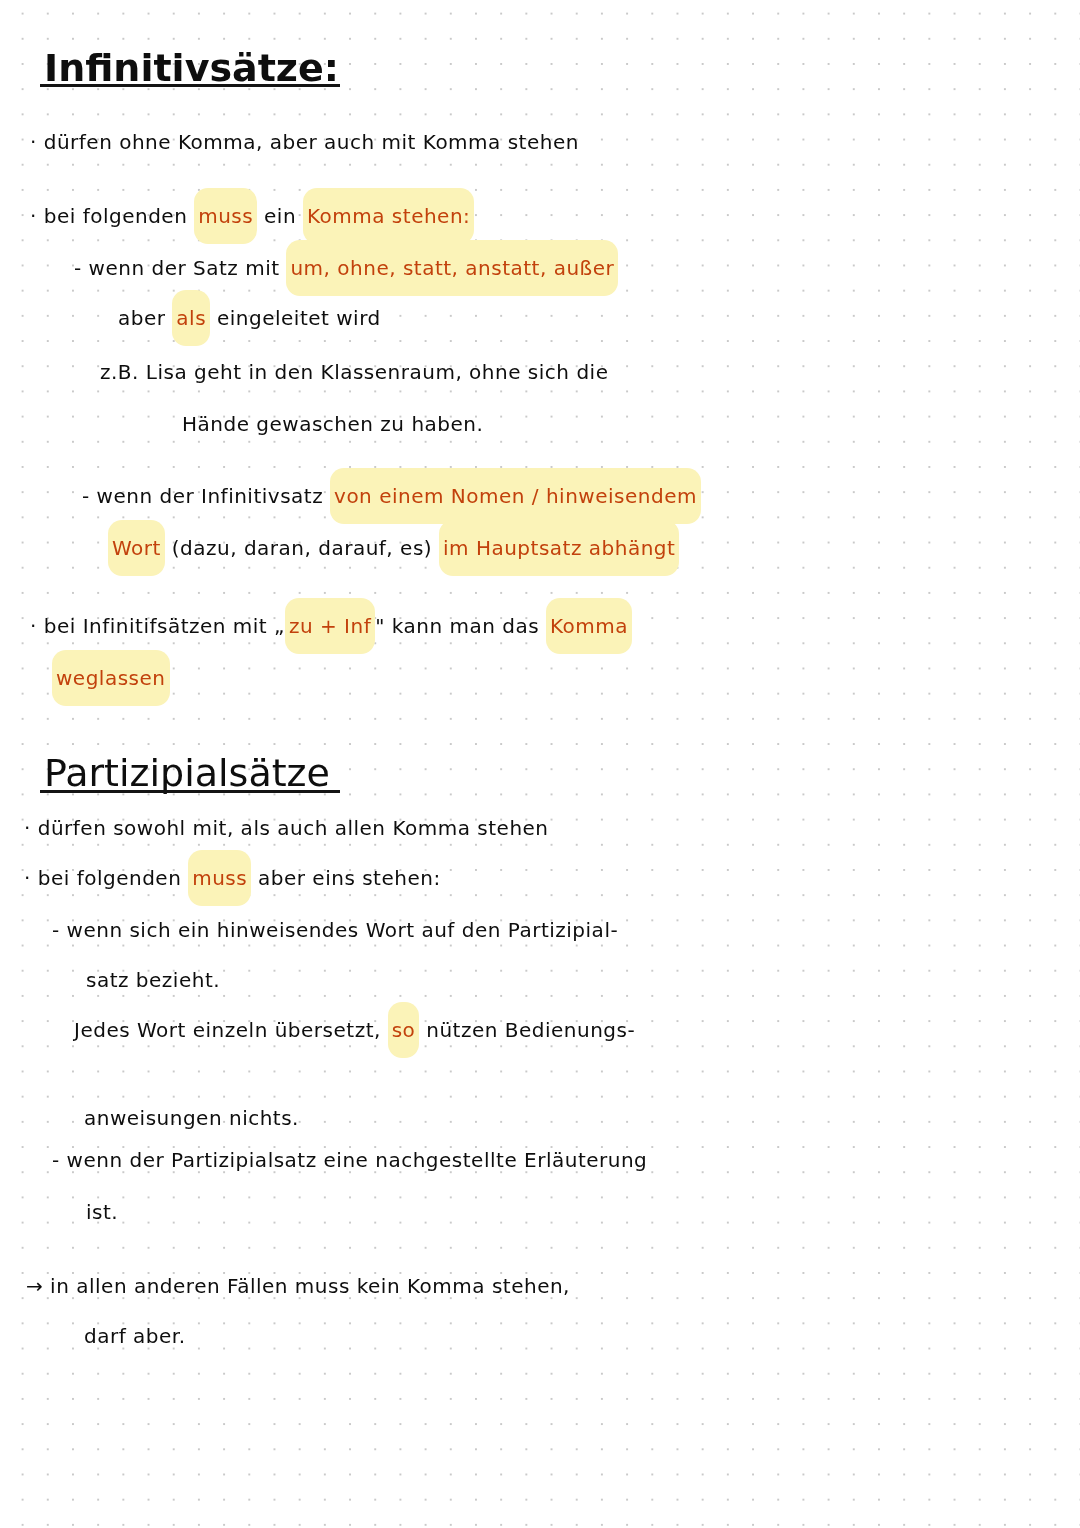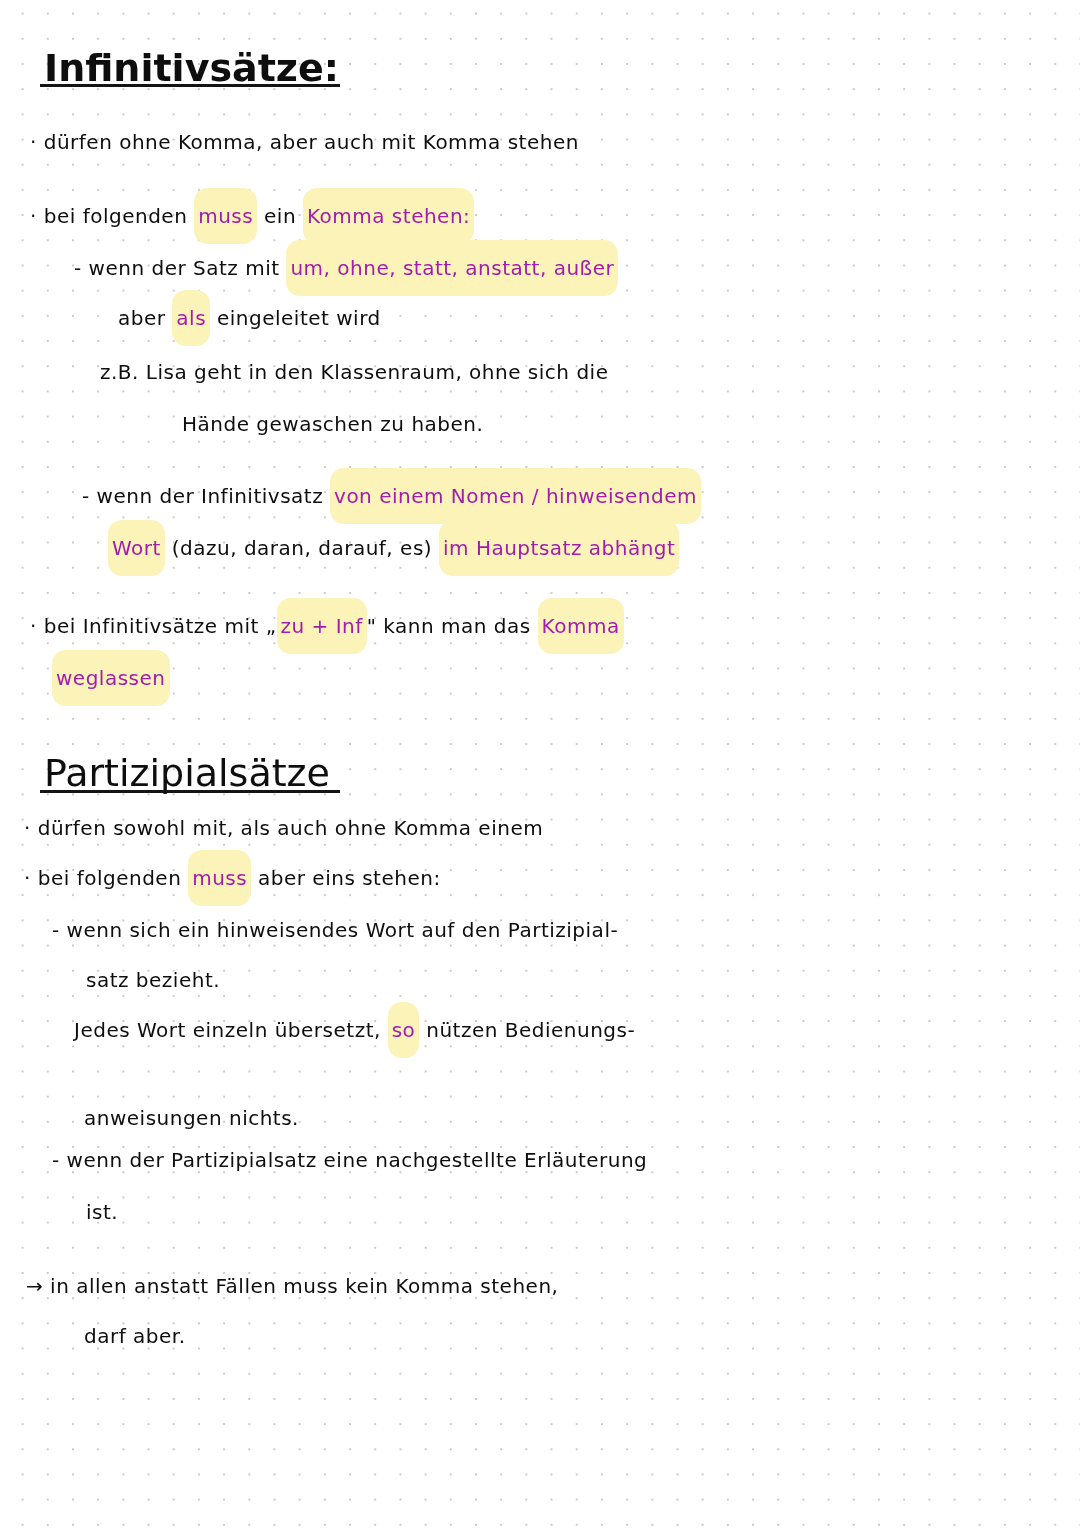--- a/index.html
+++ b/index.html
@@ -26,21 +26,21 @@
     line-height: 46px;
     white-space: nowrap;
   }
   .underline {
     position: absolute;
     height: 3px;
     background: #141414;
   }
   .hl {
     background: #fbf3b8;
-    color: #a21caf;
+    color: #c2410c;
     border-radius: 14px;
     padding: 16px 4px;
   }
 </style>
 </head>
 <body>
 
 <div class="heading" style="left:44px; top:45px;font-weight:bold;">Infinitivsätze:</div>
 <div class="underline" style="left:40px; top:84px; width:300px;"></div>
 
@@ -61,40 +61,40 @@
 <div class="line" style="left:182px; top:404px;">Hände gewaschen zu haben.</div>
 
 <div class="line" style="left:82px; top:476px;">
   <span>- wenn der Infinitivsatz </span><span class="hl">von einem Nomen / hinweisendem</span>
 </div>
 <div class="line" style="left:108px; top:528px;">
   <span class="hl">Wort</span><span> (dazu, daran, darauf, es) </span><span class="hl">im Hauptsatz abhängt</span>
 </div>
 
 <div class="line" style="left:30px; top:606px;">
-  <span>· bei Infinitivsätze mit „</span><span class="hl">zu + Inf</span><span>" kann man das </span><span class="hl">Komma</span>
+  <span>· bei Infinitifsätzen mit „</span><span class="hl">zu + Inf</span><span>" kann man das </span><span class="hl">Komma</span>
 </div>
 <div class="line" style="left:52px; top:658px;">
   <span class="hl">weglassen</span>
 </div>
 
 <div class="heading" style="left:44px; top:750px;">Partizipialsätze</div>
 <div class="underline" style="left:40px; top:790px; width:300px;"></div>
 
-<div class="line" style="left:24px; top:808px;">· dürfen sowohl mit, als auch ohne Komma einem</div>
+<div class="line" style="left:24px; top:808px;">· dürfen sowohl mit, als auch allen Komma stehen</div>
 
 <div class="line" style="left:24px; top:858px;">
   <span>· bei folgenden </span><span class="hl">muss</span><span> aber eins stehen:</span>
 </div>
 
 <div class="line" style="left:52px; top:910px;">- wenn sich ein hinweisendes Wort auf den Partizipial-</div>
 <div class="line" style="left:86px; top:960px;">satz bezieht.</div>
 
 <div class="line" style="left:74px; top:1010px;">
   <span>Jedes Wort einzeln übersetzt, </span><span class="hl">so</span><span> nützen Bedienungs-</span>
 </div>
 <div class="line" style="left:84px; top:1062px;margin-top:36px;">anweisungen nichts.</div>
 
 <div class="line" style="left:52px; top:1140px;">- wenn der Partizipialsatz eine nachgestellte Erläuterung</div>
 <div class="line" style="left:86px; top:1192px;">ist.</div>
 
-<div class="line" style="left:26px; top:1266px;">→ in allen anstatt Fällen muss kein Komma stehen,</div>
+<div class="line" style="left:26px; top:1266px;">→ in allen anderen Fällen muss kein Komma stehen,</div>
 <div class="line" style="left:84px; top:1316px;">darf aber.</div>
 
 </body></html>

